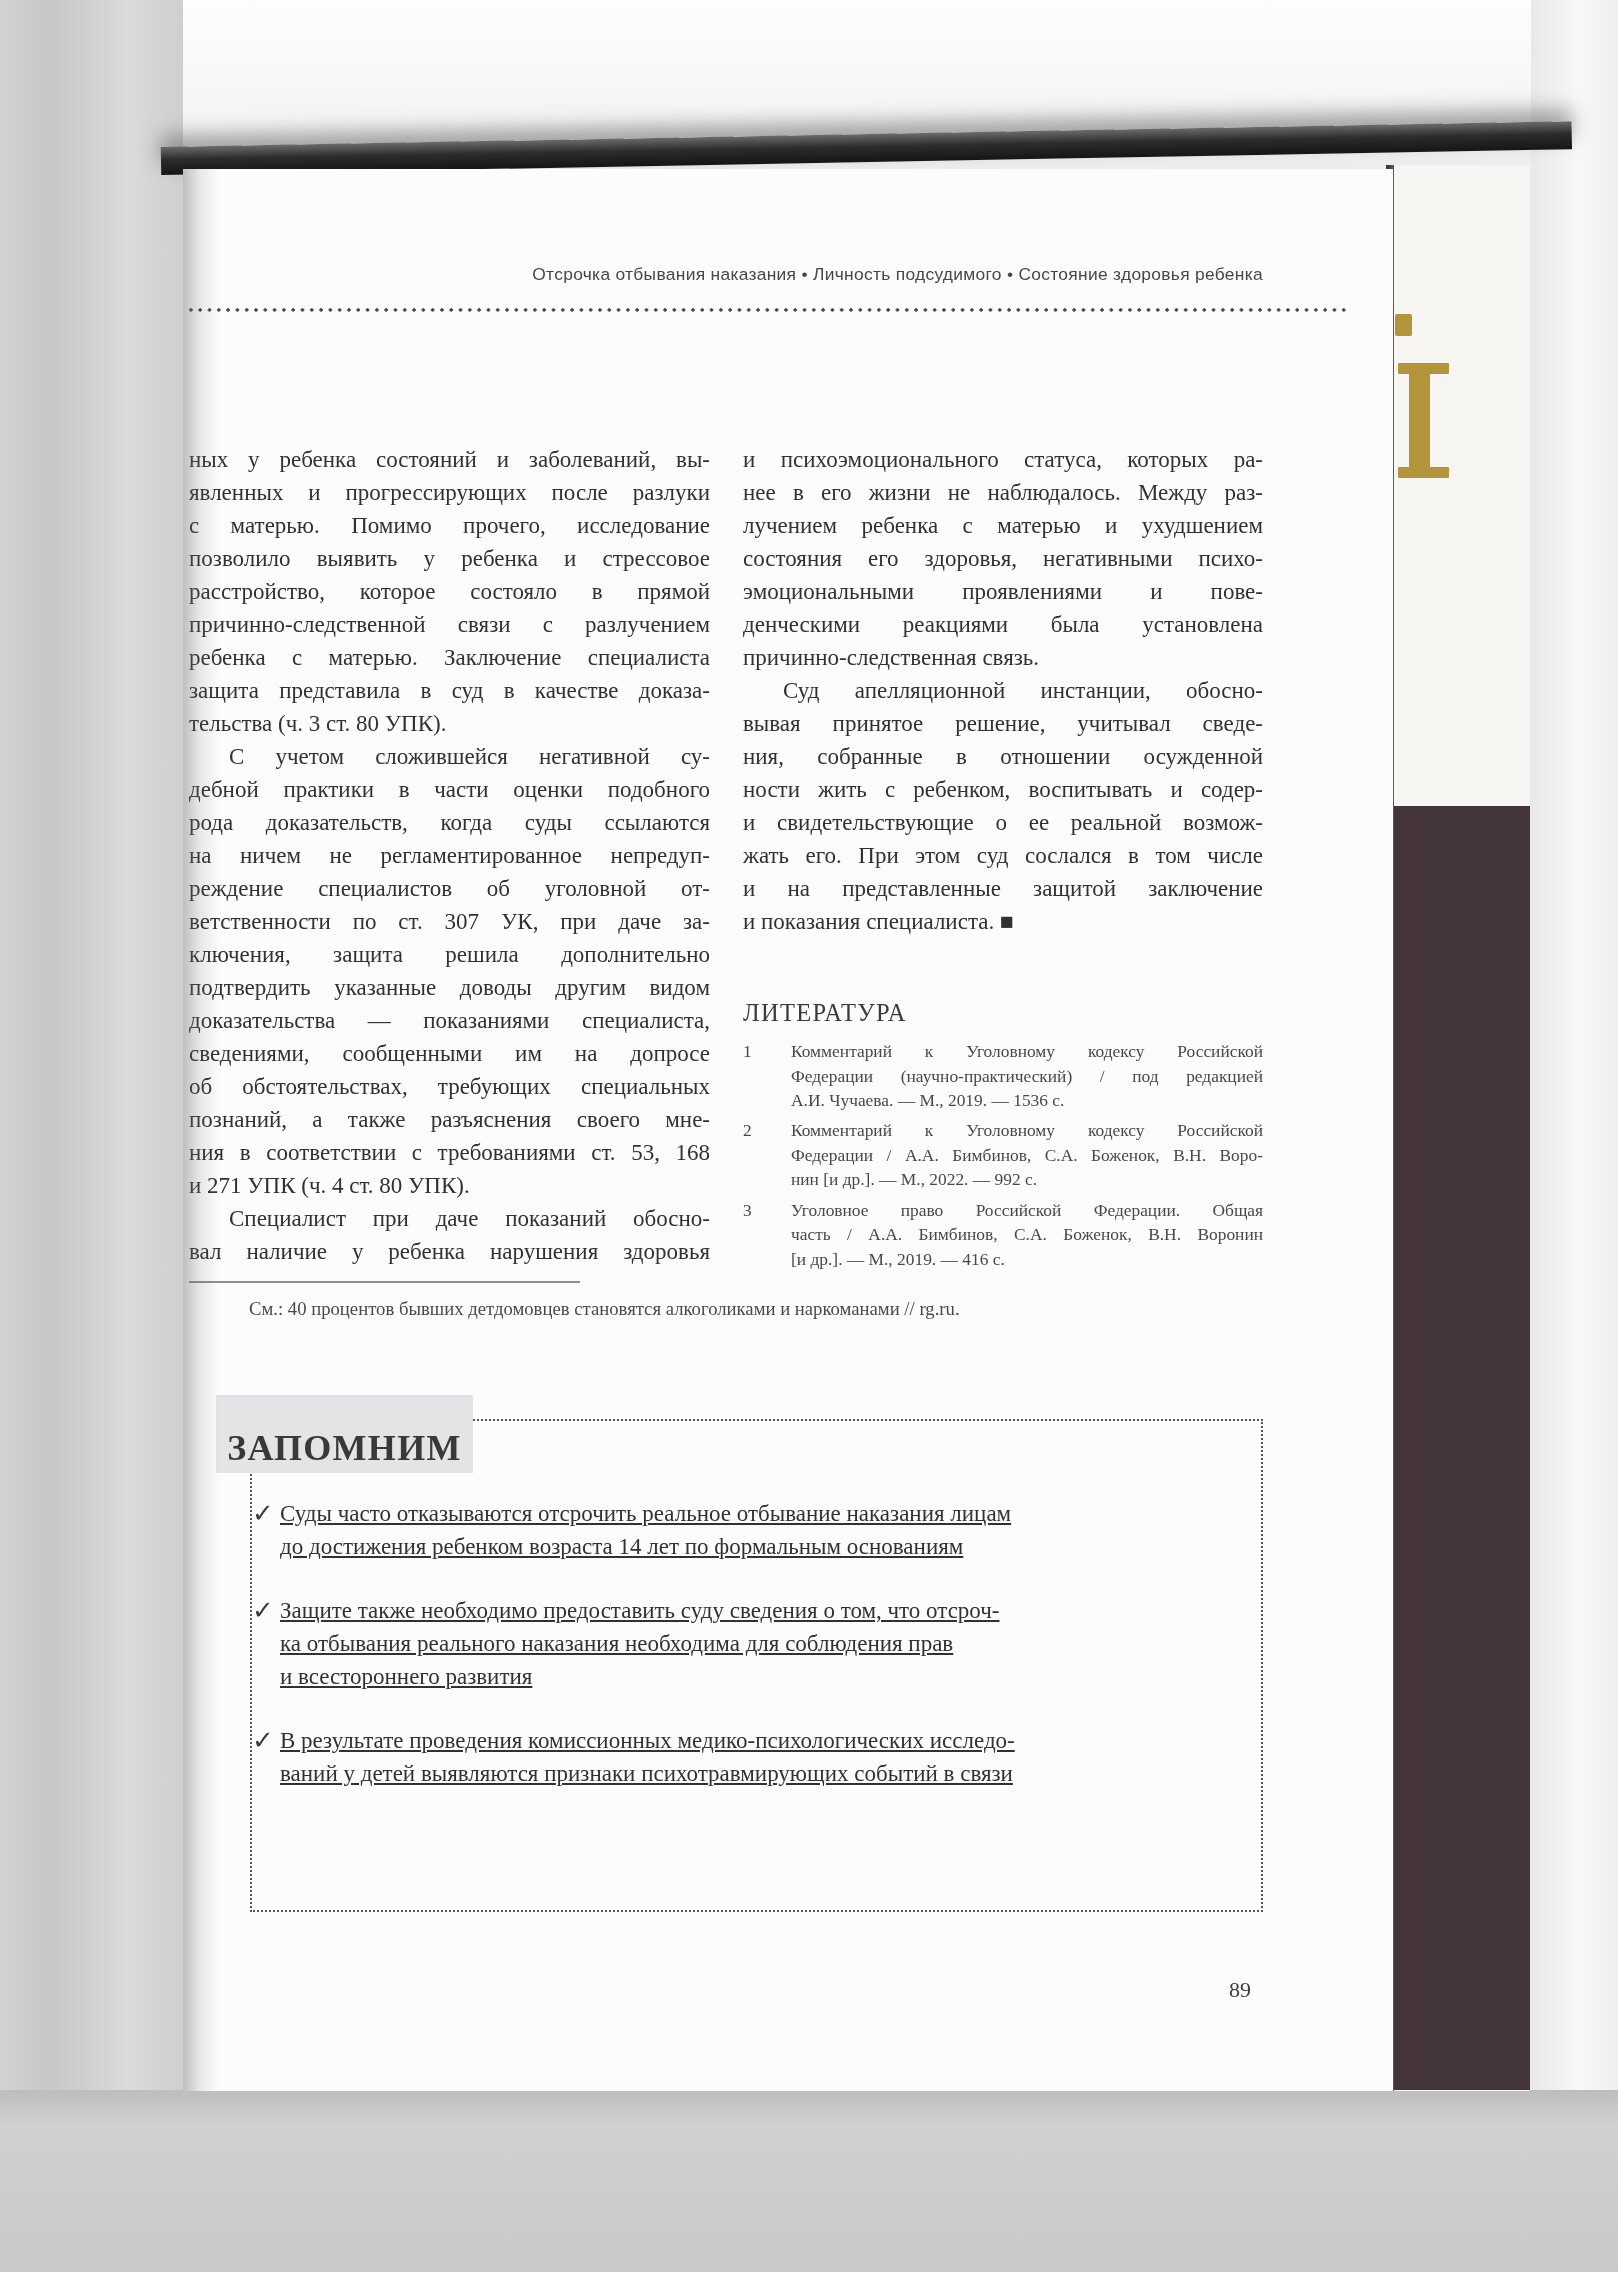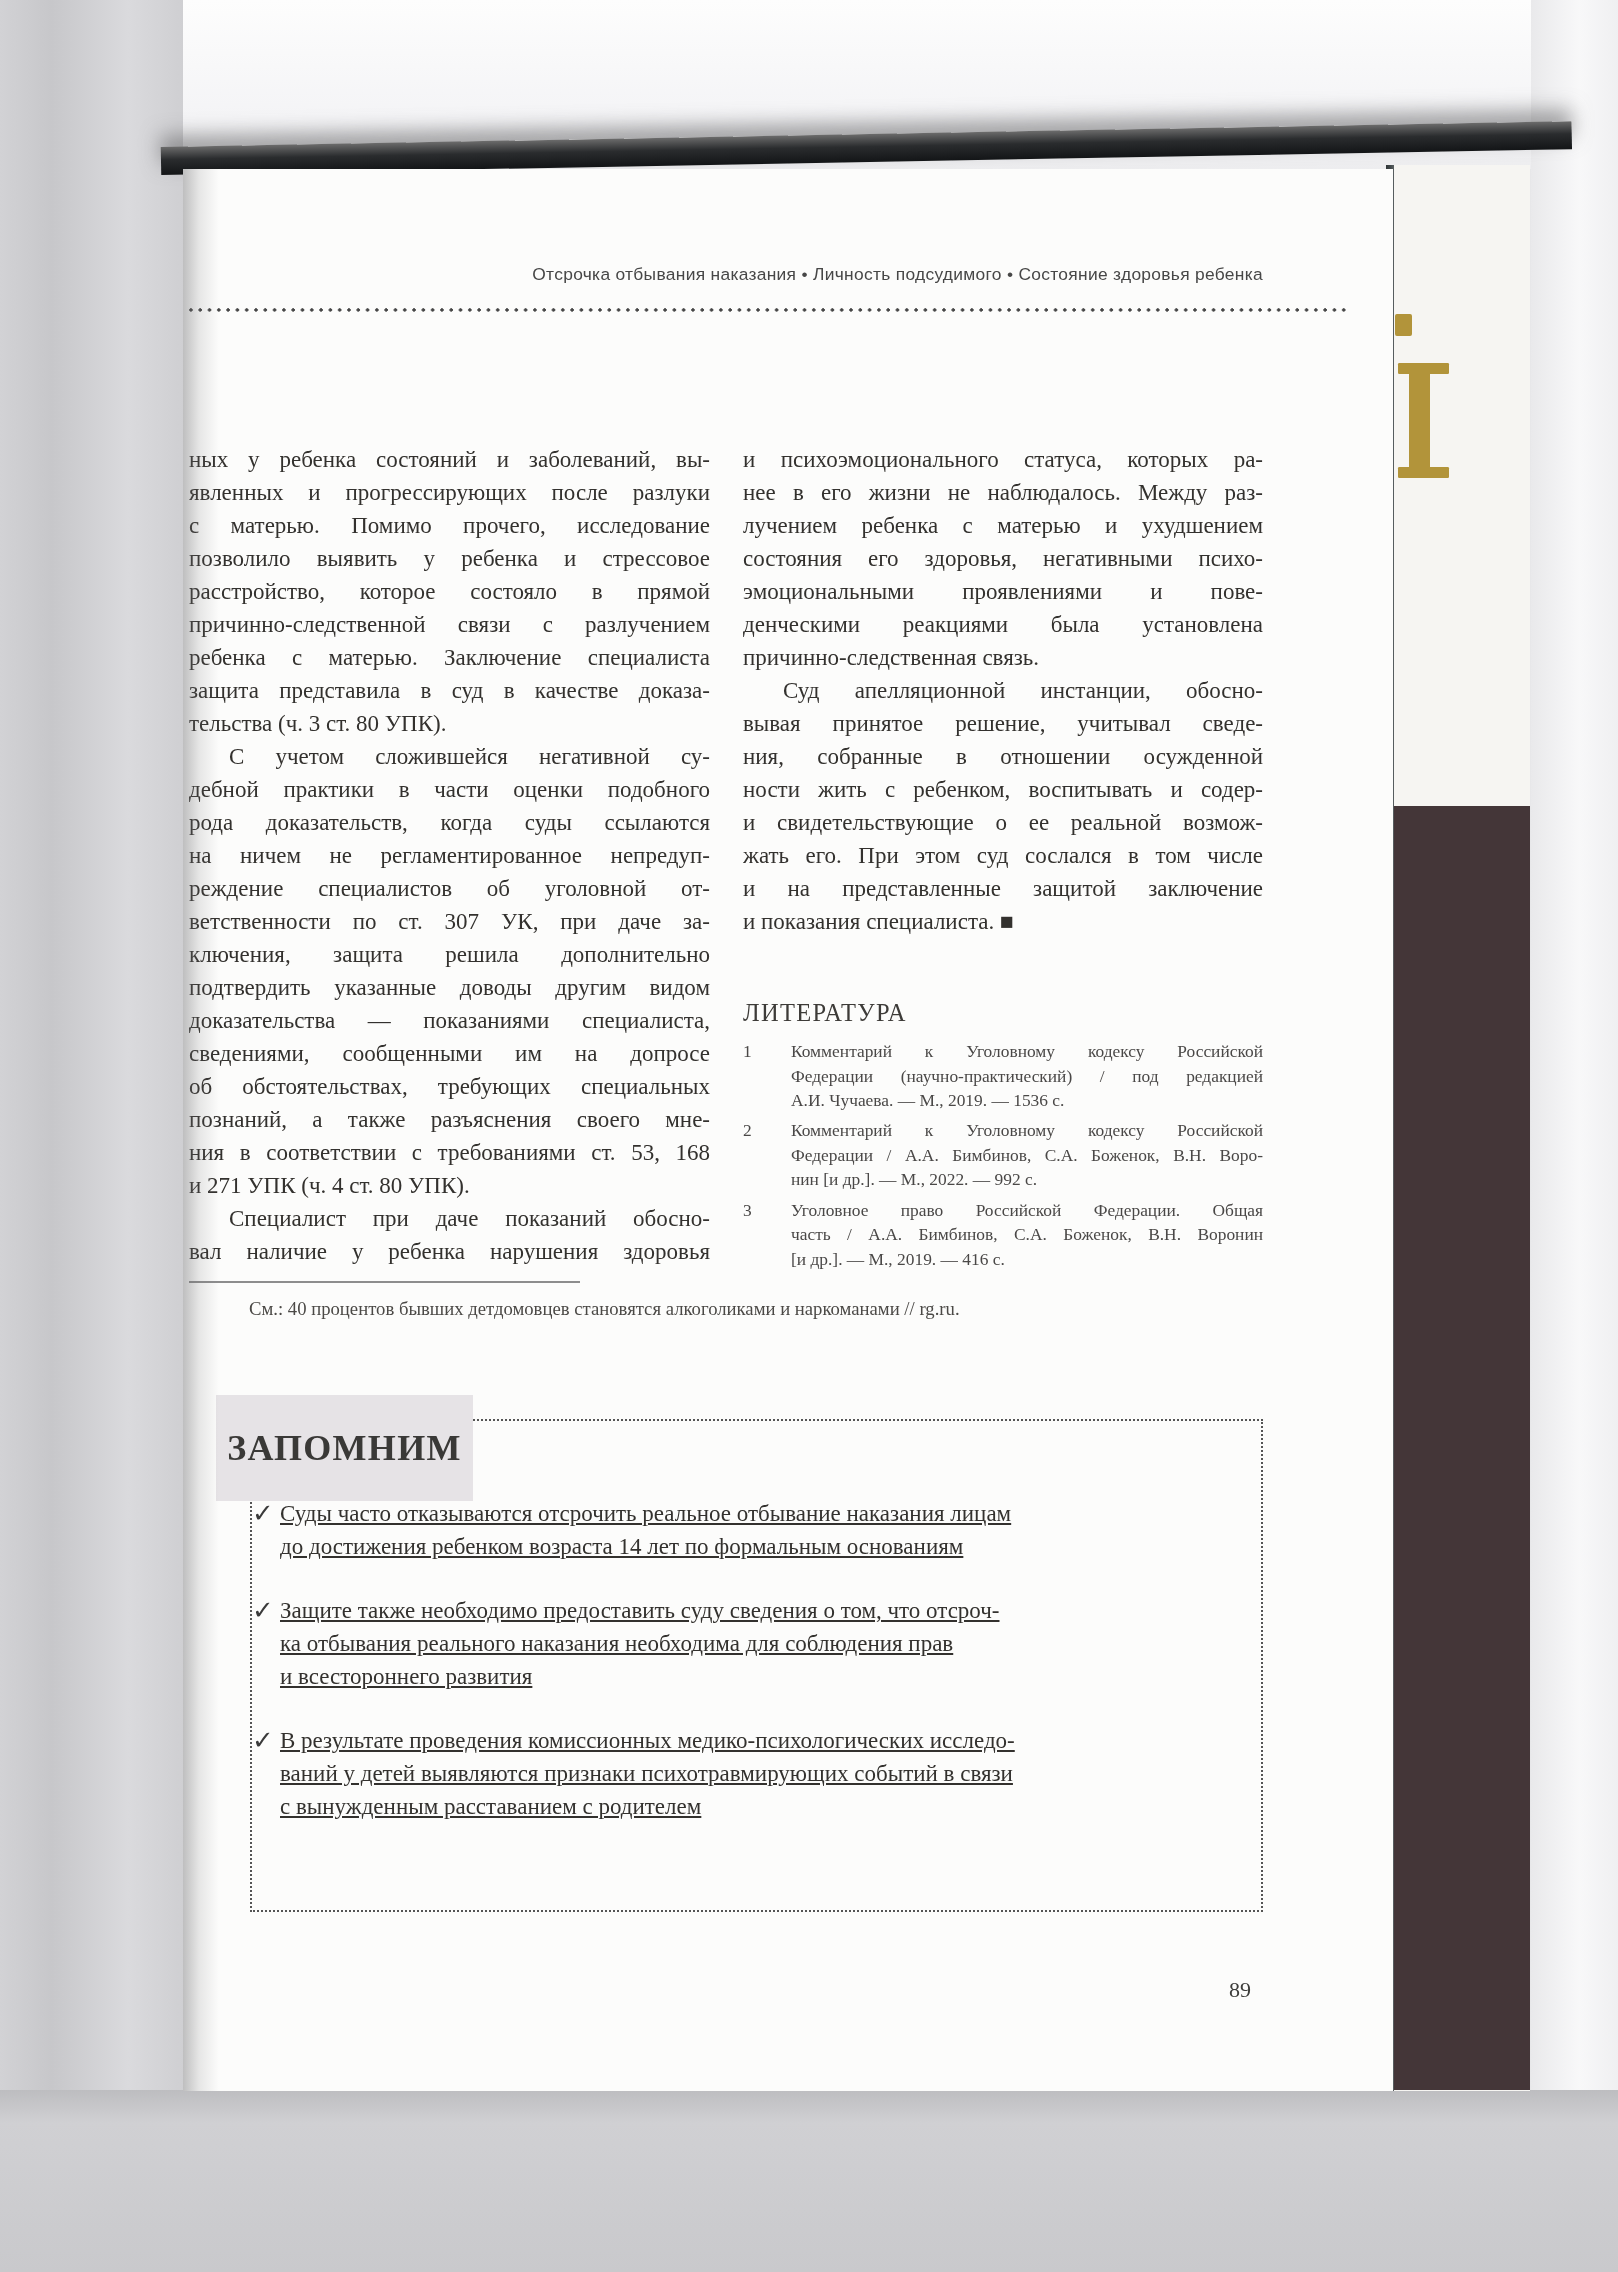--- a/index.html
+++ b/index.html
@@ -56,21 +56,21 @@
   .lit-item{display:flex;margin-bottom:5.8px;}
   .lit-num{width:48px;font-size:17.4px;line-height:24.5px;color:var(--ink-light,#4a4847);}
   .lit-text{width:472px;font-size:17.4px;color:var(--ink-light,#4a4847);}
   .lit-text .tline{height:24.5px;line-height:24.5px;}
   .lit-text .just{height:24.5px;}
   .footnote-rule{left:189px;top:1281px;width:391px;height:1.9px;background:#8d8d8d;}
   .footnote{left:249px;top:1298px;width:856px;font-size:18.7px;color:#4b4946;white-space:nowrap;}
   
   .remember-box{left:250px;top:1419px;width:1013px;height:493px;border:2.6px dotted #545454;box-sizing:border-box;}
   .remember-label{
-    left:216px;top:1395px;width:257px;height:106px;background:var(--label-bg,#e6e3e6);
+    left:216px;top:1395px;width:257px;height:78px;background:var(--label-bg,#e6e3e6);
     text-align:center;line-height:106px;font-size:36px;font-weight:700;color:#3a3937;letter-spacing:1.3px;
   }
   .checklist{left:252px;top:1497px;width:978px;}
   .check-item{display:flex;margin-bottom:31px;}
   .check-mark{width:28px;font-family:"DejaVu Sans",sans-serif;font-size:26px;line-height:33px;color:#3a3a3a;flex:none;}
   .check-text{font-size:23px;color:var(--ink,#33312e);text-decoration:underline;}
   .page-number{left:1229px;top:1977px;font-size:22px;color:#3d3d3b;}
 </style>
 </head>
 <body>
@@ -188,21 +188,20 @@
         <div class="tline">Защите также необходимо предоставить суду сведения о том, что отсроч-</div>
         <div class="tline">ка отбывания реального наказания необходима для соблюдения прав</div>
         <div class="tline">и всестороннего развития</div>
       </div>
     </div>
     <div class="check-item">
       <div class="check-mark">✓</div>
       <div class="check-text">
         <div class="tline">В результате проведения комиссионных медико-психологических исследо-</div>
         <div class="tline">ваний у детей выявляются признаки психотравмирующих событий в связи</div>
-        <div class="tline">с вынужденным расставанием с родителем</div>
       </div>
     </div>
   </div>
 
 <div class="abs page-number">89</div>
 
 <div class="abs gutter-shade"></div>
 
 
 </body></html>

